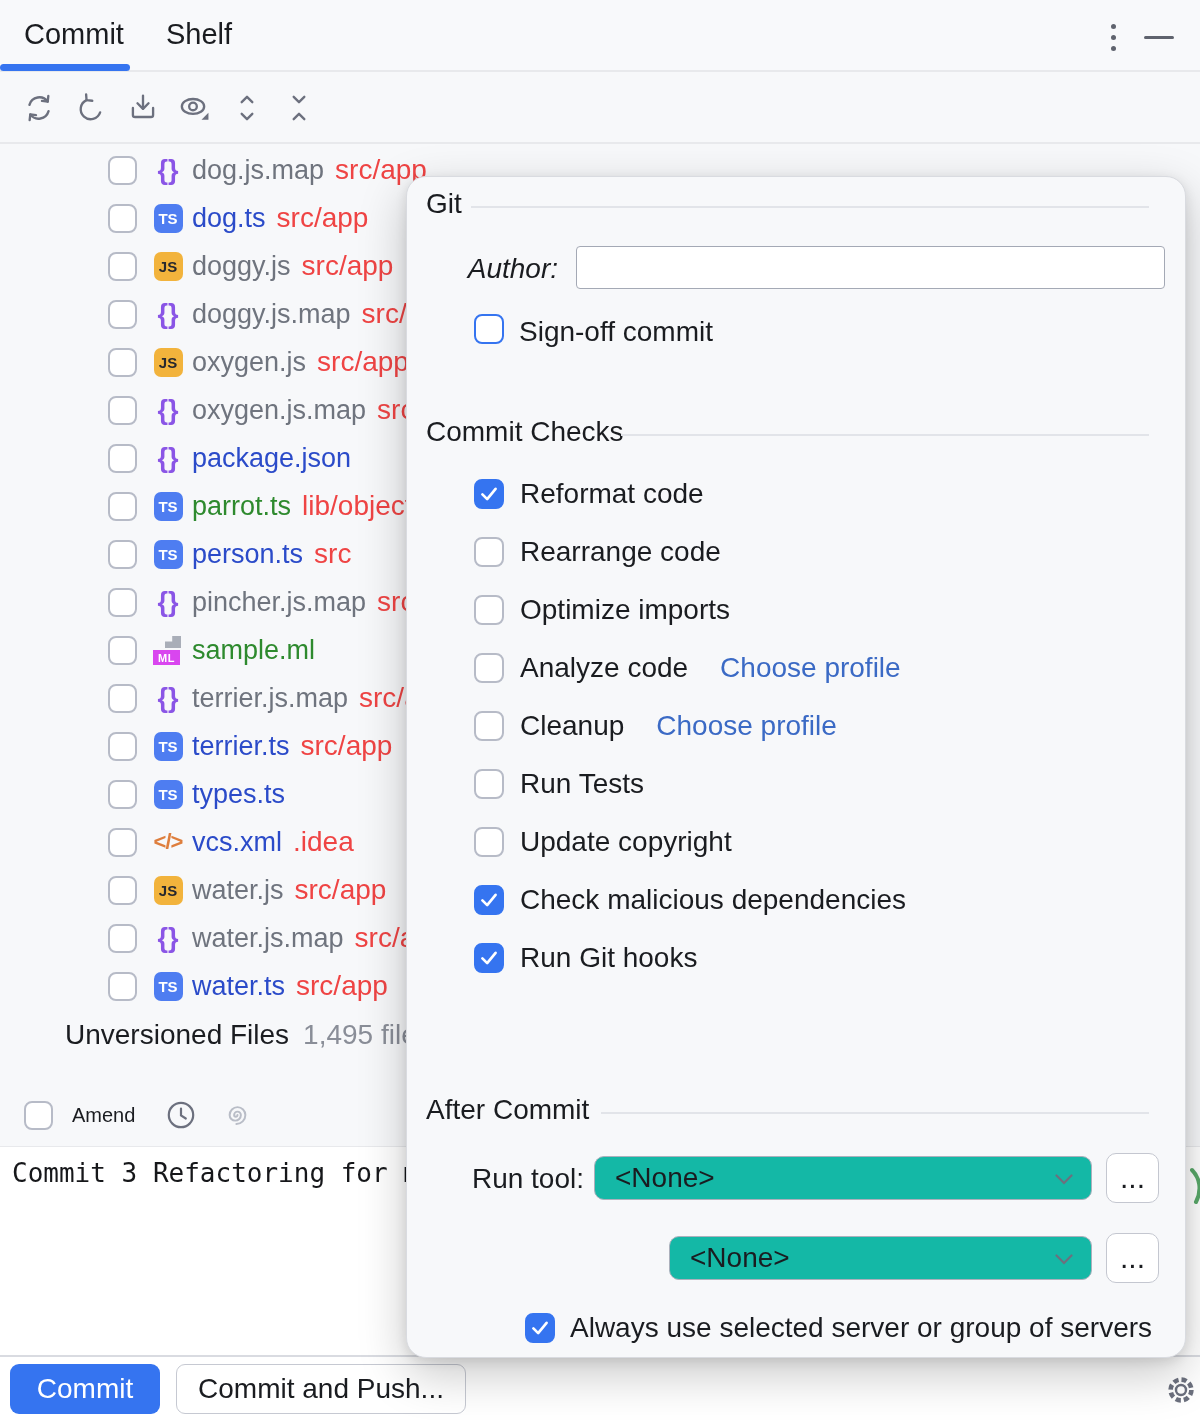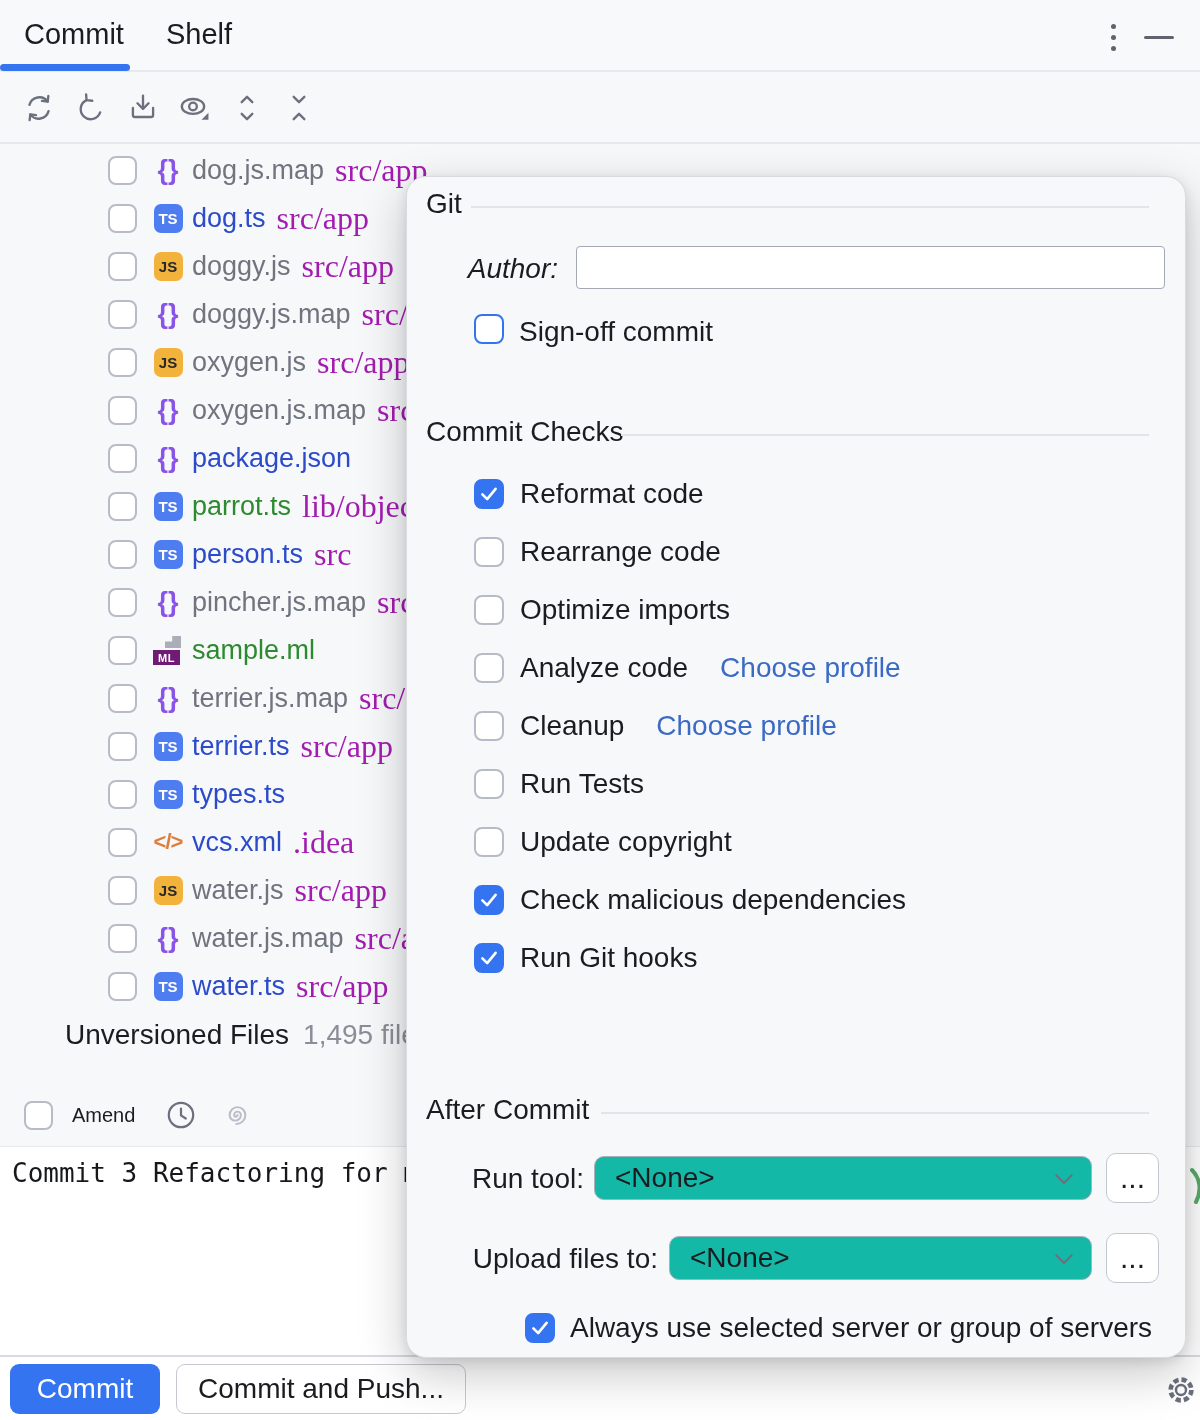--- a/index.html
+++ b/index.html
@@ -42,25 +42,25 @@
            justify-content:center; flex:none; position:relative; }
   .badge { width:29px; height:29px; border-radius:7px; display:flex; align-items:center;
            justify-content:center; font-weight:700; font-size:15px; }
   .badge.ts { background:#4E7DF1; color:#fff; }
   .badge.js { background:#F2B33C; color:#26282E; }
   .glyph-json { color:#8A55E6; font-size:27px; font-weight:600; line-height:29px; }
   .glyph-xml { color:#DE7E3D; font-size:22px; font-weight:700; letter-spacing:-1px; }
   .mlicon { width:30px; height:30px; position:relative; }
   .ml-chart { position:absolute; right:2px; top:1px; width:16px; height:12px; background:#A9AEB8;
               clip-path:polygon(0 45%, 45% 45%, 45% 0, 100% 0, 100% 100%, 0 100%); }
-  .ml-badge { position:absolute; left:0; bottom:0; width:27px; height:15px; background:#701a75;
+  .ml-badge { position:absolute; left:0; bottom:0; width:27px; height:15px; background:#d946ef;
               color:#fff; font-size:11px; font-weight:700; display:flex; align-items:center;
               justify-content:center; letter-spacing:.5px; }
   .fname { font-size:27px; }
-  .fpath { font-size:32px; color:#a21caf; margin-left:11px;font-family:Liberation Serif, serif; }
+  .fpath { font-size:28px; color:#ef4444; margin-left:11px; }
 
   #unversioned-row { position:absolute; left:0; top:1010px; width:1200px; height:50px;
                      display:flex; align-items:center; padding-left:65px; }
   #unversioned-row .lbl { font-size:28px; color:#1A1C20; }
   #unversioned-row .cnt { font-size:28px; color:#8A8E98; margin-left:14px; }
 
   
   #amend-row { position:absolute; left:0; top:1086px; width:1200px; height:58px;
                display:flex; align-items:center; }
   #amend-row .cb { margin-left:24px; }
@@ -431,21 +431,20 @@
 
   <div class="form-label" style="left:0; top:986px; width:177px;">Run tool:</div>
   <div class="dd" style="left:187px; top:979px; width:498px;">
     <span>&lt;None&gt;</span>
     <svg class="chev" width="18" height="11" viewBox="0 0 18 11" fill="none" stroke="#6C707E" stroke-width="2.2" stroke-linecap="round">
         <polyline points="1.5,1.5 9,9 16.5,1.5"></polyline>
       </svg>
   </div>
   <button class="more-btn" style="left:699px; top:976px;">...</button>
 
-  <div class="form-label" style="left:0; top:1066px; width:251px;">Upload files to:</div>
   <div class="dd" style="left:262px; top:1059px; width:423px;">
     <span>&lt;None&gt;</span>
     <svg class="chev" width="18" height="11" viewBox="0 0 18 11" fill="none" stroke="#6C707E" stroke-width="2.2" stroke-linecap="round">
         <polyline points="1.5,1.5 9,9 16.5,1.5"></polyline>
       </svg>
   </div>
   <button class="more-btn" style="left:699px; top:1056px;">...</button>
 
   <div id="always-row">
     <span class="cb cb30 checked" id="always-cb">

